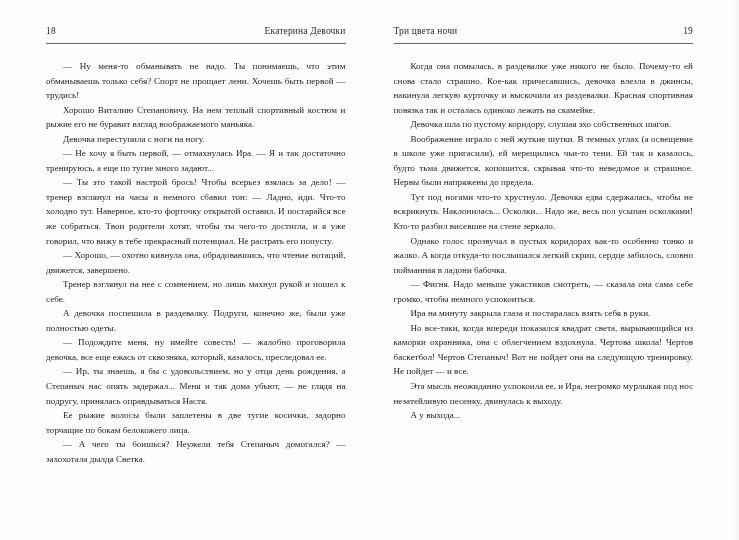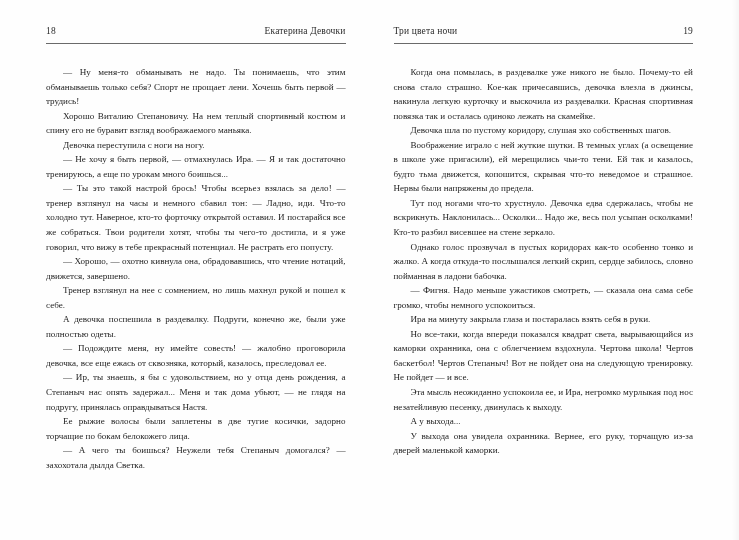--- a/index.html
+++ b/index.html
@@ -59,21 +59,21 @@
     color: #2b2b2b;
   }
 
   .running-head .title {
     font-size: 9.5px;
     color: #2b2b2b;
     white-space: nowrap;
   }
 
   .body-text {
-    margin-top: 21px;
+    margin-top: 15px;
     font-size: 9.1px;
     line-height: 14.55px;
     text-align: justify;
     text-justify: inter-word;
     color: #1c1c1c;
     hyphens: manual;
   }
 
   .body-text p {
     margin: 0;
@@ -106,23 +106,23 @@
 
   <div class="edge-tint-left"></div>
 
   <div class="page page-left">
     <div class="running-head">
       <span class="folio">18</span>
       <span class="title">Екатерина Девочки</span>
     </div>
     <div class="body-text" id="left-body">
         <p>— Ну меня-то обманывать не надо. Ты понимаешь, что этим обманываешь только себя? Спорт не прощает лени. Хочешь быть первой — трудись!</p>
-        <p>Хорошо Виталию Степановичу. На нем теплый спортивный костюм и спину его не буравит взгляд воображаемого маньяка.</p>
+        <p>Хорошо Виталию Степановичу. На нем теплый спортивный костюм и рыжие его не буравит взгляд воображаемого маньяка.</p>
         <p>Девочка переступила с ноги на ногу.</p>
-        <p>— Не хочу я быть первой, — отмахнулась Ира. — Я и так достаточно тренируюсь, а еще по урокам много боишься...</p>
+        <p>— Не хочу я быть первой, — отмахнулась Ира. — Я и так достаточно тренируюсь, а еще по тугие много задают...</p>
         <p>— Ты это такой настрой брось! Чтобы всерьез взялась за дело! — тренер взглянул на часы и немного сбавил тон: — Ладно, иди. Что-то холодно тут. Наверное, кто-то форточку открытой оставил. И постарайся все же собраться. Твои родители хотят, чтобы ты чего-то достигла, и я уже говорил, что вижу в тебе прекрасный потенциал. Не растрать его попусту.</p>
         <p>— Хорошо, — охотно кивнула она, обрадовавшись, что чтение нотаций, движется, завершено.</p>
         <p>Тренер взглянул на нее с сомнением, но лишь махнул рукой и пошел к себе.</p>
         <p>А девочка поспешила в раздевалку. Подруги, конечно же, были уже полностью одеты.</p>
         <p>— Подождите меня, ну имейте совесть! — жалобно проговорила девочка, все еще ежась от сквозняка, который, казалось, преследовал ее.</p>
         <p>— Ир, ты знаешь, я бы с удовольствием, но у отца день рождения, а Степаныч нас опять задержал... Меня и так дома убьют, — не глядя на подругу, принялась оправдываться Настя.</p>
         <p>Ее рыжие волосы были заплетены в две тугие косички, задорно торчащие по бокам белокожего лица.</p>
         <p>— А чего ты боишься? Неужели тебя Степаныч домогался? — захохотала дылда Светка.</p>
       </div>
   </div>
@@ -136,19 +136,18 @@
         <p>Когда она помылась, в раздевалке уже никого не было. Почему-то ей снова стало страшно. Кое-как причесавшись, девочка влезла в джинсы, накинула легкую курточку и выскочила из раздевалки. Красная спортивная повязка так и осталась одиноко лежать на скамейке.</p>
         <p>Девочка шла по пустому коридору, слушая эхо собственных шагов.</p>
         <p>Воображение играло с ней жуткие шутки. В темных углах (а освещение в школе уже пригасили), ей мерещились чьи-то тени. Ей так и казалось, будто тьма движется, копошится, скрывая что-то неведомое и страшное. Нервы были напряжены до предела.</p>
         <p>Тут под ногами что-то хрустнуло. Девочка едва сдержалась, чтобы не вскрикнуть. Наклонилась... Осколки... Надо же, весь пол усыпан осколками! Кто-то разбил висевшее на стене зеркало.</p>
         <p>Однако голос прозвучал в пустых коридорах как-то особенно тонко и жалко. А когда откуда-то послышался легкий скрип, сердце забилось, словно пойманная в ладони бабочка.</p>
         <p>— Фигня. Надо меньше ужастиков смотреть, — сказала она сама себе громко, чтобы немного успокоиться.</p>
         <p>Ира на минуту закрыла глаза и постаралась взять себя в руки.</p>
         <p>Но все-таки, когда впереди показался квадрат света, вырывающийся из каморки охранника, она с облегчением вздохнула. Чертова школа! Чертов баскетбол! Чертов Степаныч! Вот не пойдет она на следующую тренировку. Не пойдет — и все.</p>
         <p>Эта мысль неожиданно успокоила ее, и Ира, негромко мурлыкая под нос незатейливую песенку, двинулась к выходу.</p>
         <p>А у выхода...</p>
-        <p>У выхода она увидела охранника. Вернее, его руку, торчащую из-за дверей маленькой каморки.</p>
       </div>
   </div>
 
   <div class="edge-tint-right"></div>
 
 </div>
 
 </body></html>

